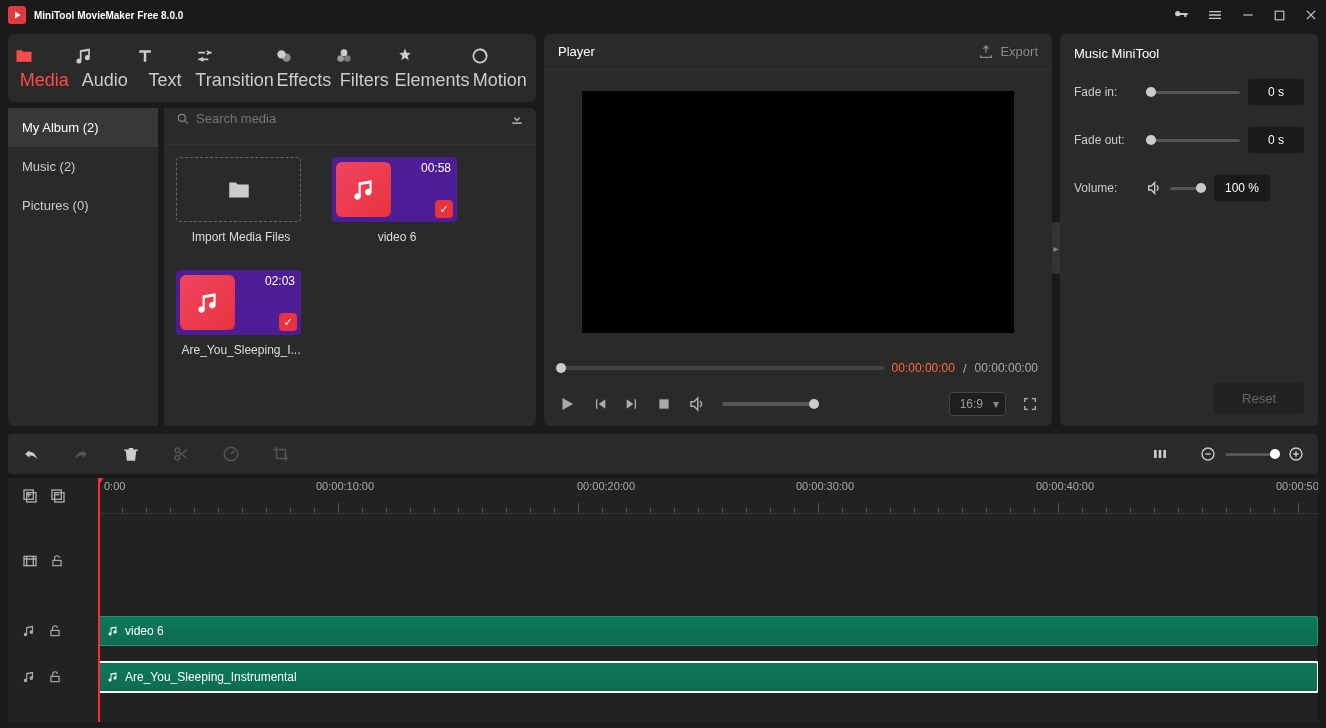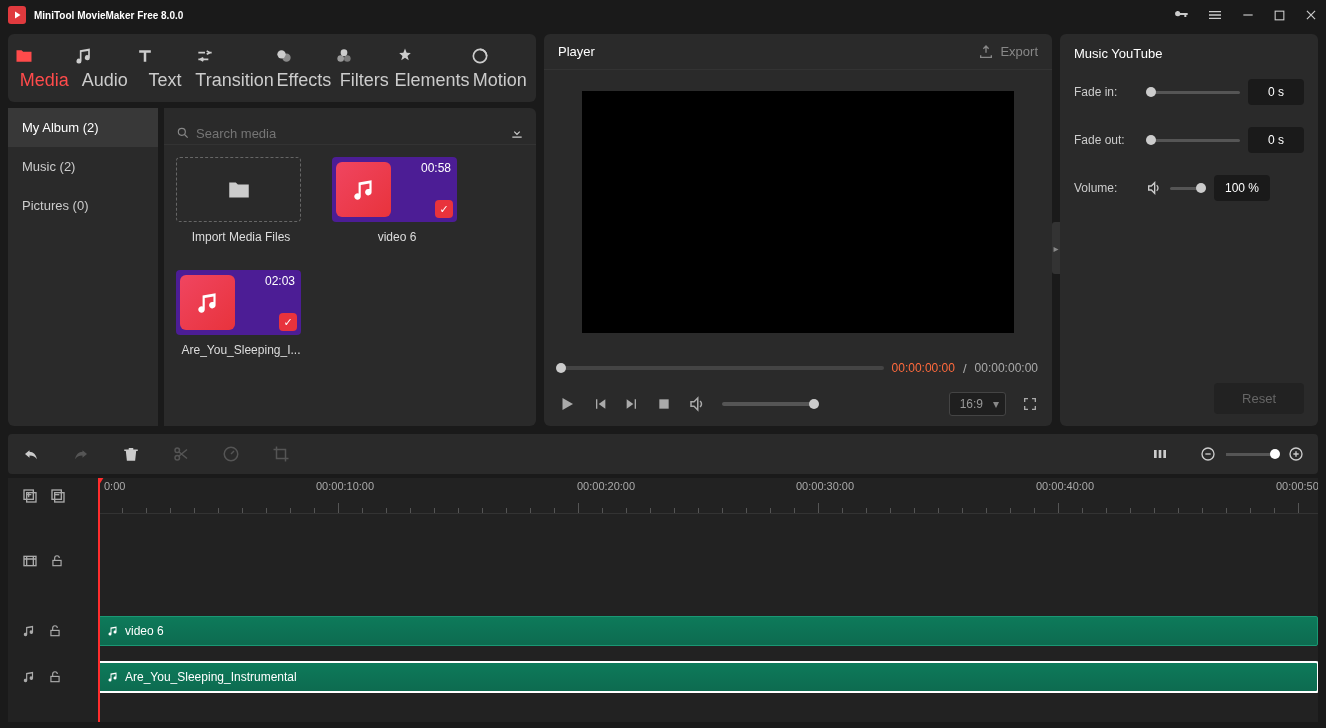--- a/index.html
+++ b/index.html
@@ -19,21 +19,21 @@
 .toolbar .tab.active { color: #ff4b4b; }
 .toolbar .tab .ico { display: block; font-size: 18px; margin-bottom: 4px; }
 .toolbar .tab .lbl { font-size: 18px; }
 
 .media-row { flex: 1; display: flex; margin-top: 6px; gap: 6px; }
 .album-list { width: 150px; background: #2a2a2a; border-radius: 6px 0 0 6px; }
 .album-list .item { padding: 12px 14px; cursor: pointer; font-size: 13px; }
 .album-list .item.active { background: #383838; color:#fff; }
 
 .media-area { flex: 1; background: #2a2a2a; border-radius: 0 6px 6px 0; display: flex; flex-direction: column; }
-.media-header { height: 36px; display: flex; align-items: flex-start; padding: 18px 12px; border-bottom: 1px solid #333; }
+.media-header { height: 36px; display: flex; align-items: flex-end; padding: 18px 12px; border-bottom: 1px solid #333; }
 .search-ico { color:#888; margin-right:6px;}
 .search-input { background: transparent; border: none; color: #ccc; outline: none; font-size: 13px; flex:1; }
 .yt-link { color: #ccc; font-size: 13px; cursor: pointer; display:flex; align-items:center; gap:6px; }
 
 .media-grid { padding: 12px; display: flex; flex-wrap: wrap; gap: 26px; }
 .media-cell { width: 130px; text-align: center; }
 .import-box { width: 125px; height: 65px; border: 1.5px dashed #666; border-radius: 4px; display: flex; align-items: center; justify-content: center; cursor: pointer; }
 .media-thumb { width: 125px; height: 65px; background: #4c1d95; border-radius: 4px; position: relative; }
 .music-square { width: 55px; height: 55px; background: linear-gradient(135deg,#f04560,#e8333c); border-radius: 6px; position:absolute; left:4px; top:5px; display:flex; align-items:center; justify-content:center; }
 .dur { position: absolute; right: 6px; top: 4px; color: #fff; font-size: 12px; }
@@ -330,21 +330,21 @@
       <span class="pc-btn">
           <svg width="16" height="16" viewBox="0 0 24 24" fill="none" stroke="currentColor" stroke-width="2">
             <path d="M4 9V4h5M20 9V4h-5M4 15v5h5M20 15v5h-5"></path>
           </svg>
         </span>
     </div>
   </div>
 
   <div class="prop-panel">
     <div class="collapse-tab">▸</div>
-    <div class="prop-title">Music YouTube</div>
+    <div class="prop-title">Music MiniTool</div>
     <div class="prop-row">
       <div class="plabel">Fade in:</div>
       <div class="slider">
           <div class="dot" style="left:0;"></div>
         </div>
       <div class="valbox">0 s</div>
     </div>
     <div class="prop-row">
       <div class="plabel">Fade out:</div>
       <div class="slider">

